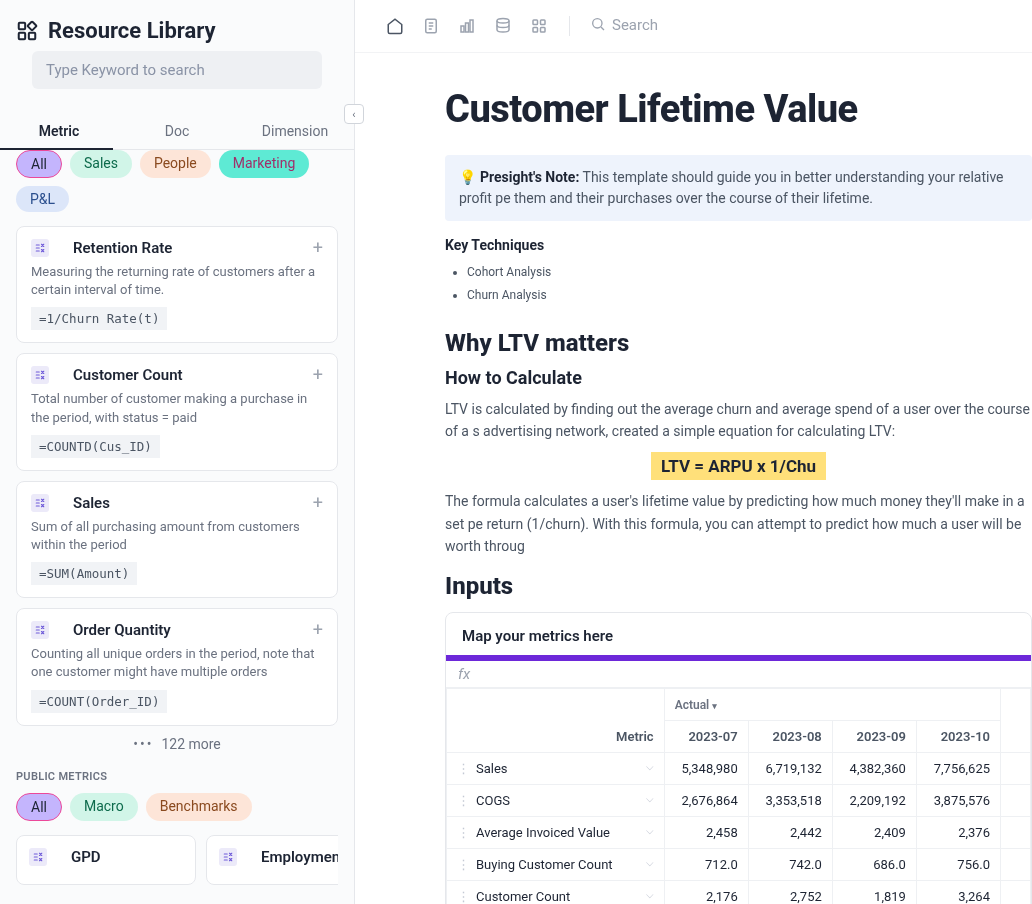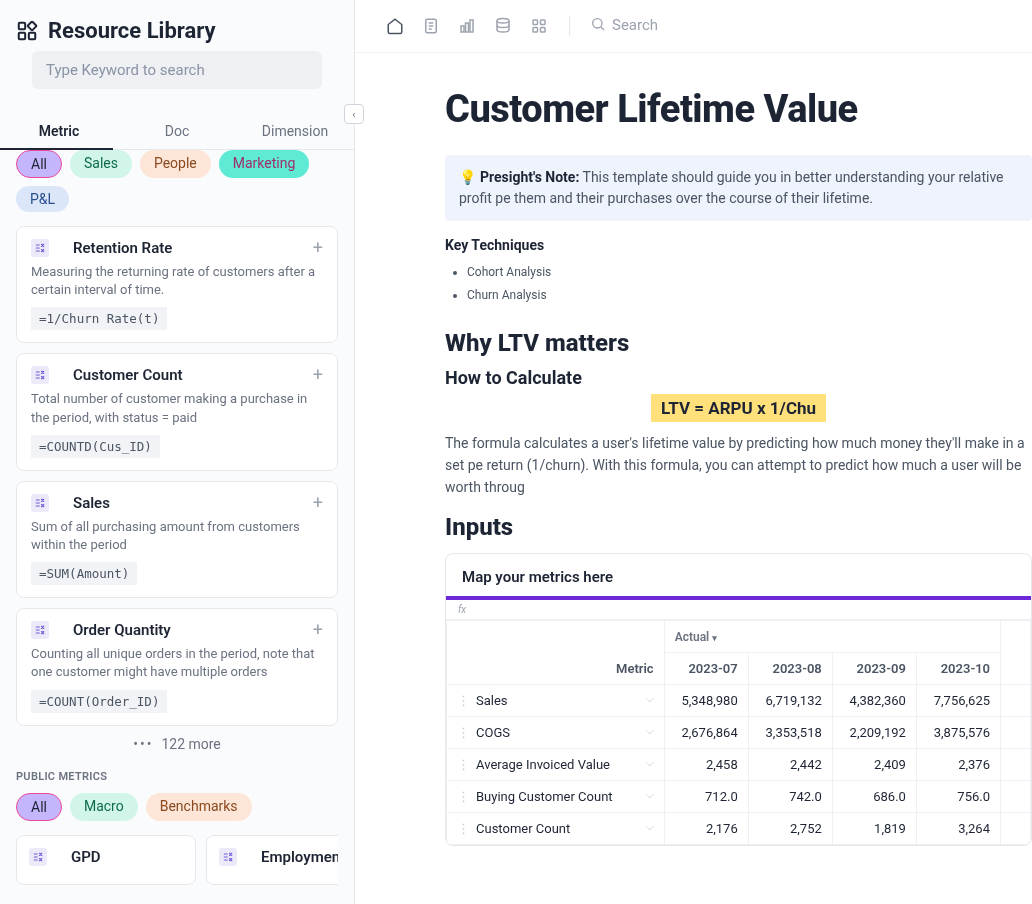--- a/index.html
+++ b/index.html
@@ -52,21 +52,21 @@
 .key-tech{font-size:14px;font-weight:700;color:#1d2433;margin-bottom:8px}
 .doc ul{list-style:disc;padding-left:22px;margin-bottom:22px}
 .doc li{font-size:12px;color:#4b5563;line-height:1.9}
 .doc h2{font-size:24px;font-weight:800;color:#1d2433;margin:12px 0 10px}
 .doc h3{font-size:18px;font-weight:700;color:#1d2433;margin:10px 0 10px}
 .doc p{font-size:14px;color:#4b5563;line-height:1.6;margin-bottom:14px}
 .formula-hl{text-align:center;margin:6px 0 14px}
 .formula-hl span{background:#ffe07a;padding:4px 10px;font-size:17px;font-weight:700;color:#1d2433}
 .inputs-box{border:1px solid #e5e7eb;border-radius:8px;margin-top:12px;overflow:hidden}
 .inputs-title{padding:14px 16px 10px;font-size:15px;font-weight:600;color:#1d2433}
-.fx-row{border-top:4px solid #6d28d9;border-bottom:1px solid #eef0f3;padding:4px 12px;font-style:italic;color:#9ca3af;font-size:10px}
+.fx-row{border-top:6px solid #6d28d9;border-bottom:1px solid #eef0f3;padding:4px 12px;font-style:italic;color:#9ca3af;font-size:15px}
 .grid-table{width:100%;border-collapse:collapse;font-size:13px}
 .grid-table th,.grid-table td{border:1px solid #eef0f3;padding:8px 10px;text-align:right;white-space:nowrap}
 .grid-table th{font-weight:600;color:#4b5563;background:#fff}
 .grid-table .row-label{text-align:left;min-width:200px;color:#1d2433}
 .grid-table .row-label .handle{color:#c4c9d4;margin-right:6px}
 .grid-table .row-label .chev{float:right;color:#c4c9d4;font-size:10px}
 .th-metric{text-align:left;color:#6b7280;font-weight:500;padding-left:14px}
 .actual-tag{font-size:12px;color:#6b7280}
 .actual-tag .chev{font-size:9px;margin-left:3px}
 </style>
@@ -243,20 +243,21 @@
         <span>💡</span>
         <b>Presight's Note:</b><span> This template should guide you in better understanding your relative profit pe them and their purchases over the course of their lifetime.</span>
       </div>
       <div class="key-tech">Key Techniques</div>
       <ul>
         <li>Cohort Analysis</li>
         <li>Churn Analysis</li>
       </ul>
       <h2>Why LTV matters</h2>
       <h3>How to Calculate</h3>
+      <p>LTV is calculated by finding out the average churn and average spend of a user over the course of a s advertising network, created a simple equation for calculating LTV:</p>
       <div class="formula-hl"><span>LTV = ARPU x 1/Chu</span></div>
       <p>The formula calculates a user's lifetime value by predicting how much money they'll make in a set pe return (1/churn). With this formula, you can attempt to predict how much a user will be worth throug</p>
       <h2>Inputs</h2>
 
       <div class="inputs-box">
         <div class="inputs-title">Map your metrics here</div>
         <div class="fx-row">fx</div>
         <table class="grid-table">
           <thead>
             <tr>

